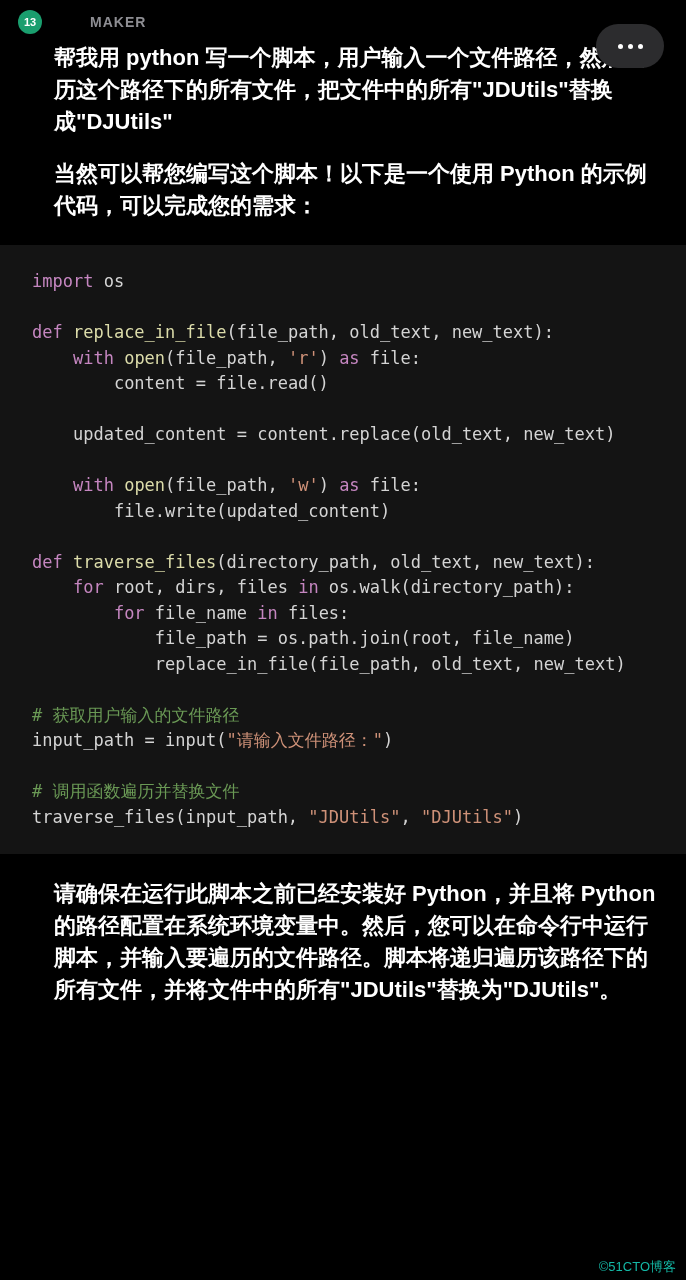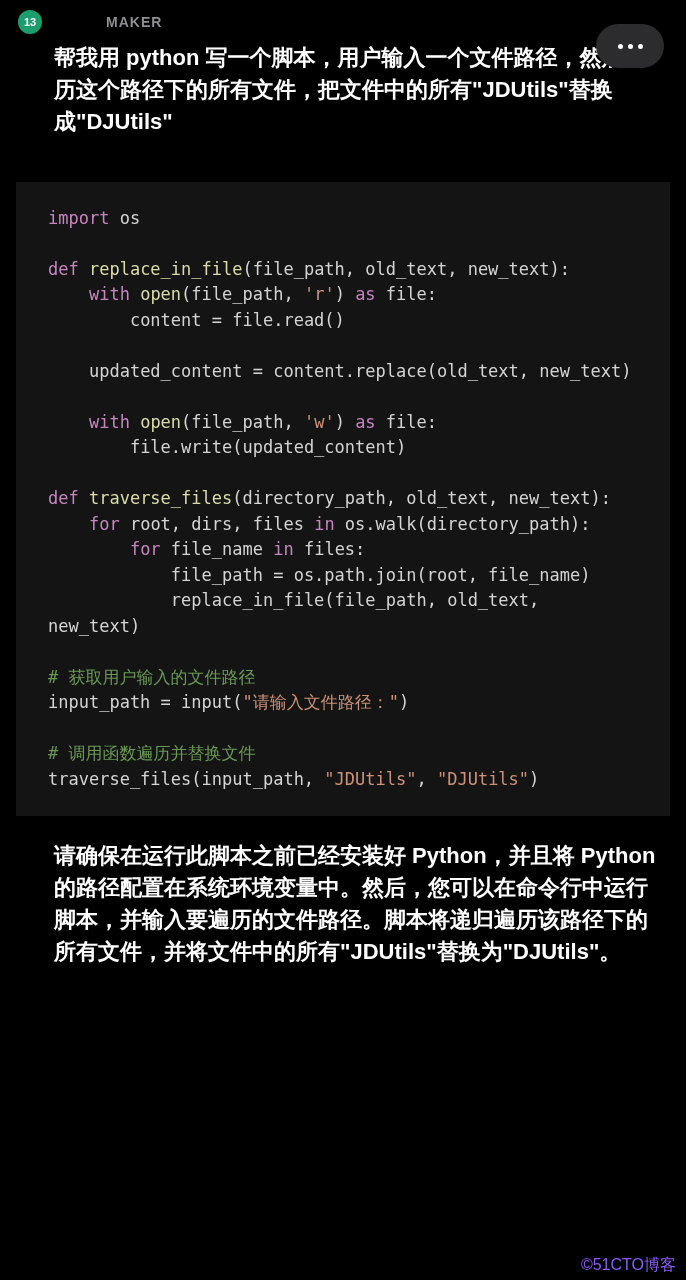--- a/index.html
+++ b/index.html
@@ -15,21 +15,21 @@
       color: #ffffff;
       overflow: hidden;
       position: relative;
     }
     .message {
       padding: 10px 20px 10px 18px;
     }
     .msg-header {
       display: flex;
       align-items: center;
-      gap: 28px;
+      gap: 12px;
       margin-bottom: 8px;
     }
     .avatar {
       width: 24px;
       height: 24px;
       border-radius: 50%;
       display: flex;
       align-items: center;
       justify-content: center;
       font-size: 11px;
@@ -72,58 +72,59 @@
     }
     .more-btn span {
       width: 5px;
       height: 5px;
       background: #fff;
       border-radius: 50%;
     }
     .code-block {
       background: #141414;
       padding: 24px 32px;
-      margin: 14px 16px;
+      margin: 14px 0;
       font-family: "SF Mono", Menlo, Consolas, monospace;
       font-size: 17px;
       line-height: 1.5;
       white-space: pre-wrap;
       word-wrap: break-word;
       color: #d4d4d4;
     }
     .kw { color: #c586c0; }
     .fn { color: #dcdcaa; }
     .str { color: #ce9178; }
     .cmt { color: #6a9955; }
     .watermark {
       position: absolute;
       bottom: 4px;
       right: 10px;
-      font-size: 16px;
-      color: #8b5cf6;
+      font-size: 13px;
+      color: #14b8a6;
     }
   </style>
 </head>
 <body>
 
 <div class="more-btn">
   <span></span>
   <span></span>
   <span></span>
 </div>
 
 <div class="message">
   <div class="msg-header">
     <div class="avatar avatar-maker">13</div>
     <div class="sender">MAKER</div>
   </div>
   <div class="msg-body">帮我用 python 写一个脚本，用户输入一个文件路径，然后遍历这个路径下的所有文件，把文件中的所有"JDUtils"替换成"DJUtils"</div>
 </div>
 
 <div class="message">
+  <div class="msg-body">当然可以帮您编写这个脚本！以下是一个使用 Python 的示例代码，可以完成您的需求：</div>
 </div>
 
 <div class="code-block"><span class="kw">import</span><span> os</span>
 
 <span class="kw">def</span><span class="fn"> replace_in_file</span><span>(file_path, old_text, new_text):</span>
 <span class="kw">    with</span><span class="fn"> open</span><span>(file_path, </span><span class="str">'r'</span><span>) </span><span class="kw">as</span><span> file:</span>
 <span>        content = file.read()</span>
 
 <span>    updated_content = content.replace(old_text, new_text)</span>
 

